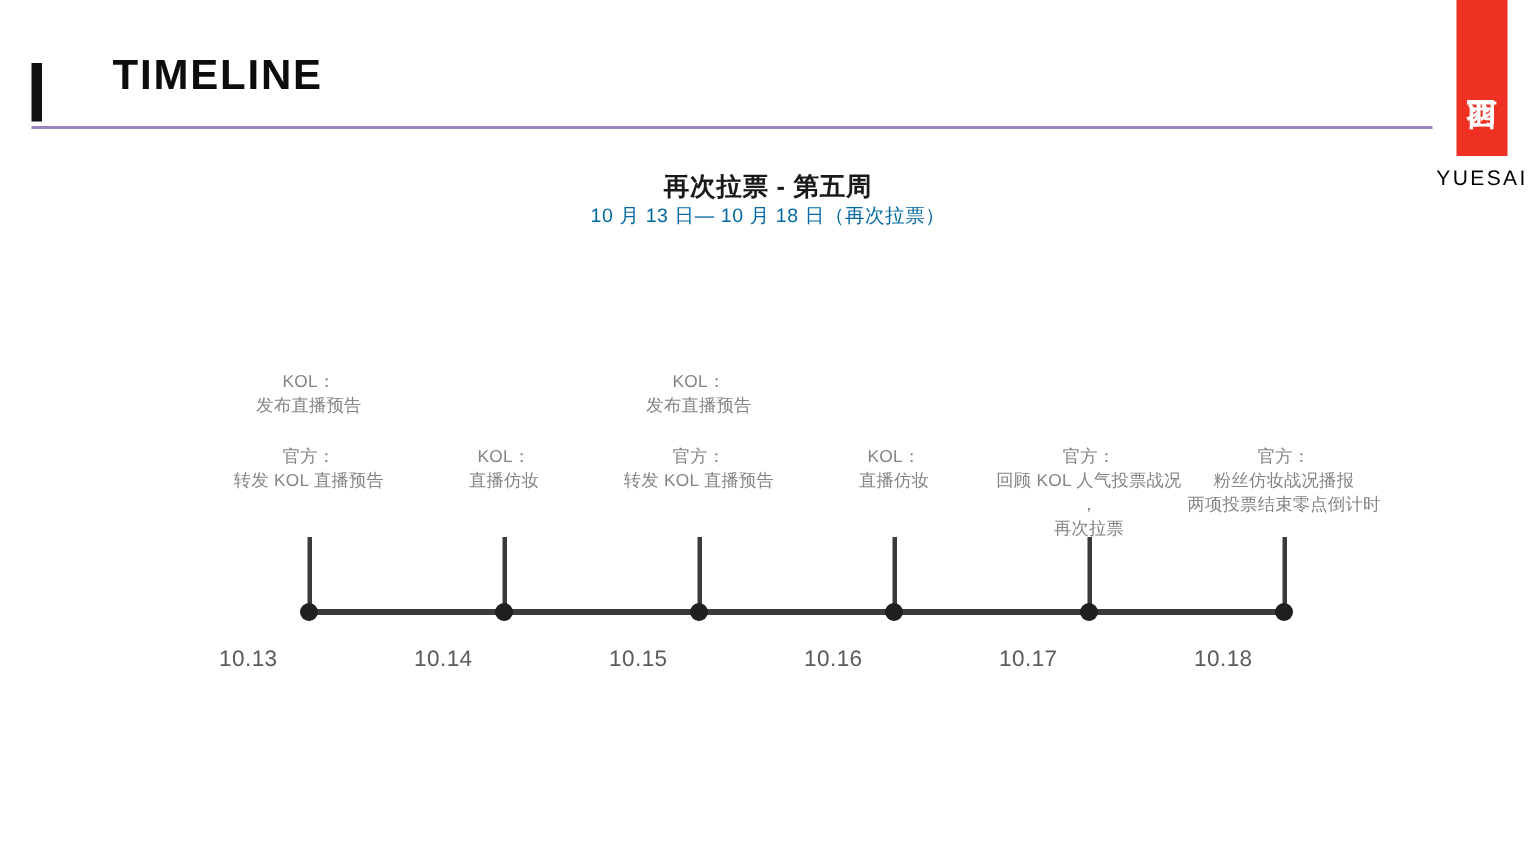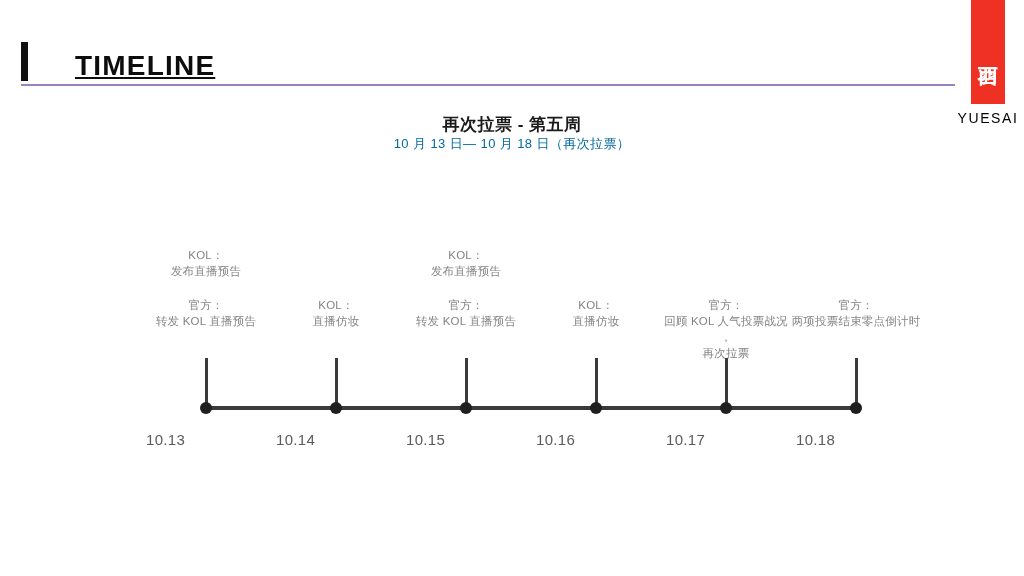--- a/index.html
+++ b/index.html
@@ -26,28 +26,27 @@
     position: absolute;
     left: 21px;
     top: 42px;
     width: 7px;
     height: 39px;
     background: #101010;
   }
   .header-title {
     position: absolute;
     left: 75px;
-    top: 48px;
+    top: 32px;
     font-size: 28px;
     font-weight: bold;
     letter-spacing: 1.2px;
     color: #0d0d0d;
     line-height: 36px;
     white-space: nowrap;
-    text-decoration: underline;
   }
   .header-rule {
     position: absolute;
     left: 21px;
     top: 84px;
     width: 934px;
     height: 2px;
     background: #9b83bd;
   }
 
@@ -245,20 +244,21 @@
           <span class="lbl-line">，</span>
           <span class="lbl-line">再次拉票</span>
         </div>
         <div class="stem"></div>
         <div class="dot"></div>
         <div class="date-label">10.17</div>
       </div>
       <div class="milestone" style="left: 856px;">
         <div class="label-block label-lower">
           <span class="lbl-line">官方：</span>
+          <span class="lbl-line">粉丝仿妆战况播报</span>
           <span class="lbl-line">两项投票结束零点倒计时</span>
         </div>
         <div class="stem"></div>
         <div class="dot"></div>
         <div class="date-label">10.18</div>
       </div>
     </div>
 </div>
 
 </body></html>

